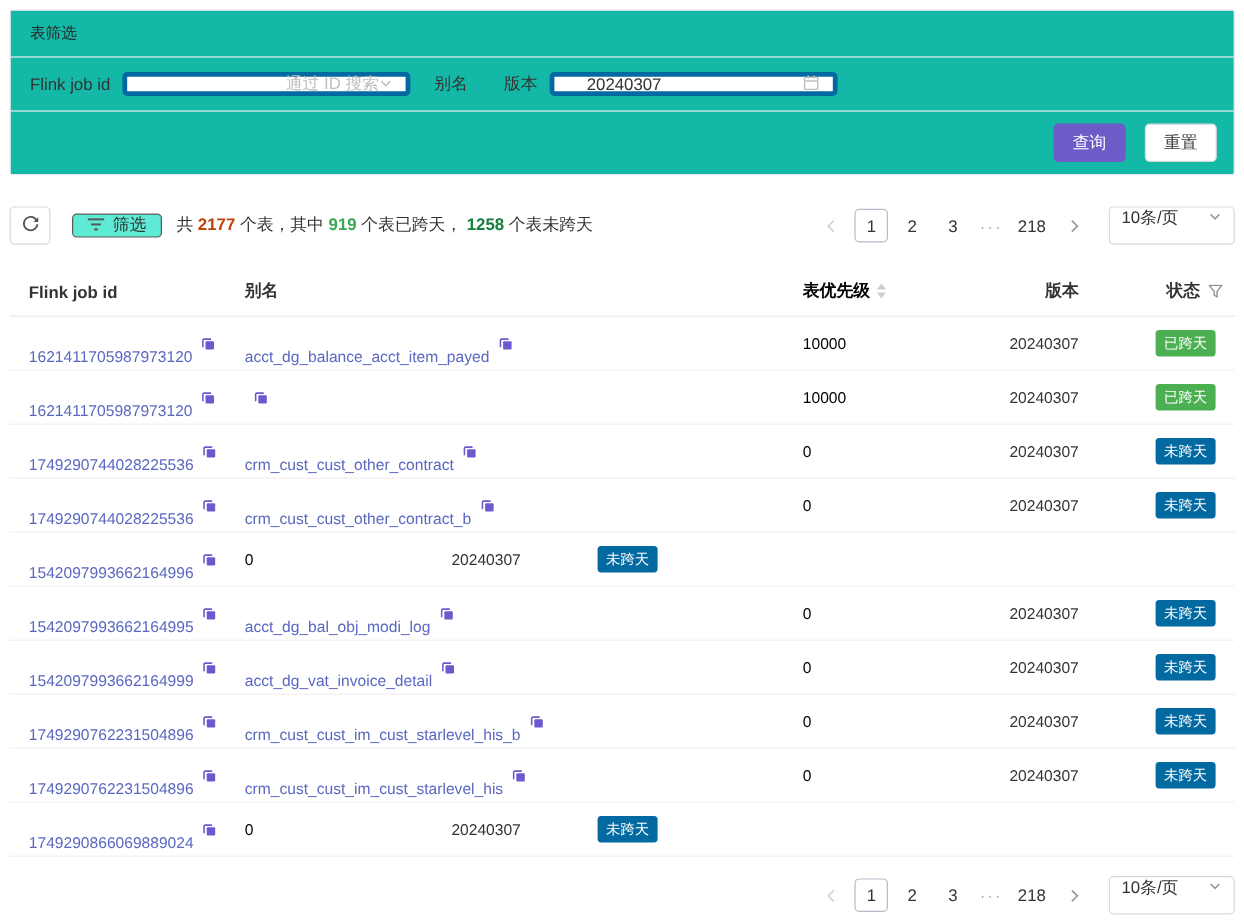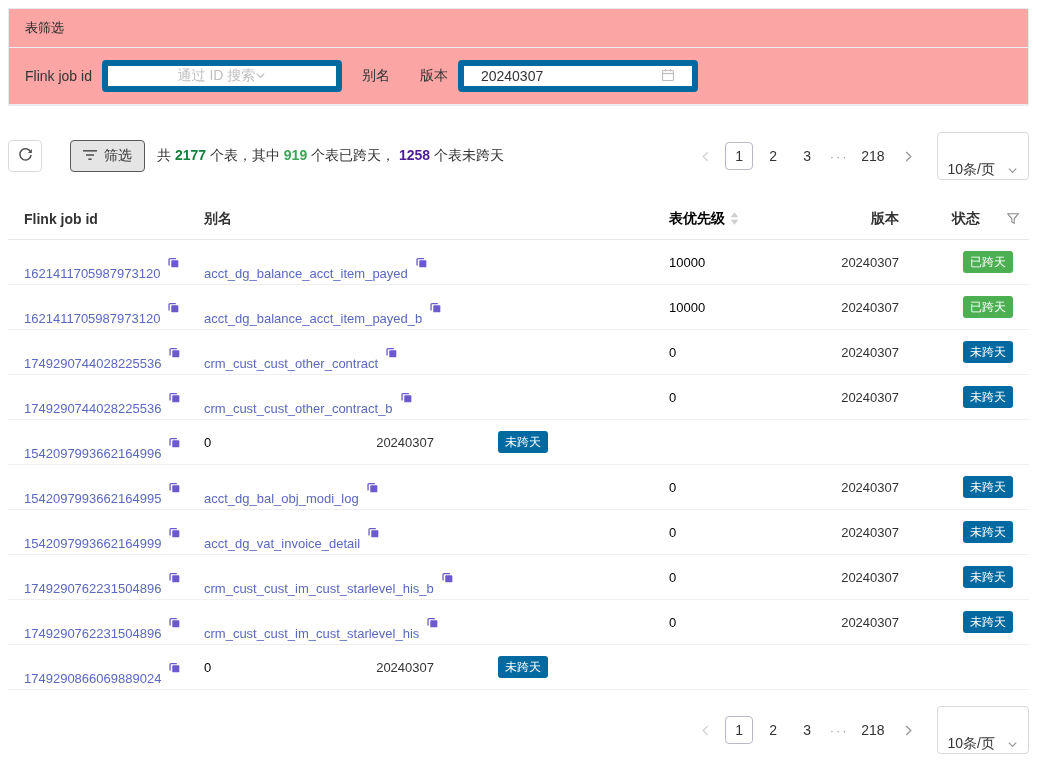--- a/index.html
+++ b/index.html
@@ -4,29 +4,29 @@
 <style>
   * { box-sizing: border-box; margin: 0; padding: 0; }
   html, body { background: #fff; }
   body {
     width: 1037px; height: 767px;
     font-family: "Liberation Sans", "DejaVu Sans", sans-serif;
     color: #333; font-size: 14px; overflow: hidden;
   }
 
   
-  .filter-card { margin: 8px; border: 1px solid #e9e9ef; border-radius: 2px; background: #fca5a5; }
+  .filter-card { margin: 8px; border: 1px solid #e9e9ef; border-radius: 2px; background: #14b8a6; }
   .filter-title { padding: 10px 16px; font-size: 13px; color: #262626; border-bottom: 1px solid #ececf1; }
   .filter-fields { display: flex; align-items: center; padding: 12px 16px; border-bottom: 1px solid #ececf1; }
   .field { display: flex; align-items: center; }
   .field + .field { margin-left: 20px; }
   .field-label { margin-right: 10px; color: #333; white-space: nowrap; }
   .select, .date-box {
-    width: 240px; height: 32px; border: 6px solid #0369a1; border-radius: 4px;
-    display: flex; align-items: center; justify-content: center;
+    width: 240px; height: 20px; border: 4px solid #0369a1; border-radius: 4px;
+    display: flex; align-items: center; justify-content: flex-end;
     padding: 0 11px; background: #fff; cursor: pointer;
   }
   .placeholder { color: #bfbfbf; font-size: 14px; overflow: hidden; white-space: nowrap; }
   .date-box input {
     border: none; outline: none; font-size: 14px; color: #333; width: 180px;
     font-family: "Liberation Sans", sans-serif; background: transparent;
   }
   .filter-actions { display: flex; justify-content: flex-end; gap: 16px; padding: 10px 14px; }
   .btn {
     height: 32px; padding: 0 15px; border-radius: 4px; font-size: 14px;
@@ -36,58 +36,58 @@
   }
   .btn-primary { background: #6f5bc8; border-color: #6f5bc8; color: #fff; }
 
   
   .toolbar { margin: 26px 8px 0; display: flex; align-items: center; }
   .icon-btn {
     width: 34px; height: 32px; border: 1px solid #d9d9d9; border-radius: 4px; background: #fff;
     display: inline-flex; align-items: center; justify-content: center; cursor: pointer;
   }
   .filter-btn {
-    margin-left: 28px; height: 32px; padding: 0 12px; border: 1px solid #595959; border-radius: 4px;
-    background: #e5e5e5; display: inline-flex; align-items: center; gap: 7px; cursor: pointer;
+    margin-left: 18px; height: 20px; padding: 0 12px; border: 1px solid #595959; border-radius: 4px;
+    background: #5eead4; display: inline-flex; align-items: center; gap: 7px; cursor: pointer;
     font-size: 14px; color: #333;
   }
   .summary { margin-left: 12px; font-size: 14px; color: #333; white-space: nowrap; }
   .num { font-weight: bold; }
-  .num-blue { color: #15803d; }
+  .num-blue { color: #c2410c; }
   .num-green { color: #3aa655; }
-  .num-red { color: #4c1d95; }
+  .num-red { color: #15803d; }
 
   
   .pagination { display: flex; align-items: center; gap: 6px; margin-left: auto; }
   .page-item {
     min-width: 28px; height: 28px; display: inline-flex; align-items: center; justify-content: center;
     font-size: 14px; color: #333; cursor: pointer; border-radius: 4px; padding: 0 4px;
   }
   .page-item.active { border: 1px solid #b8b9c9; background: #fff; }
   .page-nav { color: #999; }
   .page-nav.disabled { color: #d4d4d4; cursor: default; }
   .page-ellipsis { color: #9b9b9b; letter-spacing: 2px; font-size: 13px; cursor: pointer; min-width: 24px; text-align: center; }
   .page-size {
-    margin-left: 8px; height: 48px; min-width: 90px; border: 1px solid #d9d9d9; border-radius: 4px;
-    display: inline-flex; align-items: flex-end; justify-content: space-between; gap: 12px;
+    margin-left: 8px; height: 32px; min-width: 90px; border: 1px solid #d9d9d9; border-radius: 4px;
+    display: inline-flex; align-items: flex-start; justify-content: space-between; gap: 25px;
     padding: 0 10px; font-size: 14px; color: #333; cursor: pointer; background: #fff;
   }
 
   
   .table { margin: 18px 8px 0; }
   .thead { display: flex; align-items: center; height: 42px; border-bottom: 1px solid #e8e8e8; font-weight: bold; font-size: 14px; color: #333; }
   .trow { display: flex; align-items: center; min-height: 45px; border-bottom: 1px solid #f0f0f0; font-size: 13px; }
   .cell { display: flex; align-items: center; }
   .c-id { width: 196px; padding-left: 16px; }
   .c-alias { flex: 1; }
   .c-priority { width: 120px; justify-content: flex-start; color: #000000; }
   .c-version { width: 110px; justify-content: flex-end; color: #333; }
   .c-status { width: 130px; justify-content: flex-end; padding-right: 16px; }
   .thead .c-priority { padding-right: 0; }
-  .thead .c-status { padding-right: 10px; gap: 20px; }
+  .thead .c-status { padding-right: 10px; }
   .sort-icon { margin-left: 5px; display: inline-flex; flex-direction: column; gap: 1px; cursor: pointer; }
   .funnel-icon { margin-left: 7px; cursor: pointer; display: inline-flex; }
   .link { color: #5a68c0; text-decoration: none; cursor: pointer; white-space: nowrap; margin-top: 23px; }
   .copy-icon { margin-left: 7px; display: inline-flex; cursor: pointer; }
   .badge {
     color: #fff; font-size: 12px; line-height: 18px; padding: 2px 7px; border-radius: 3px; white-space: nowrap;
   }
   .badge-green { background: #4cb052; }
   .badge-red { background: #0369a1; }
 
@@ -124,20 +124,24 @@
           <svg width="14" height="14" viewBox="0 0 14 14">
             <rect x="1.5" y="2.5" width="11" height="10" rx="1" fill="none" stroke="#bfbfbf" stroke-width="1.2"></rect>
             <path d="M1.5 5.5h11" stroke="#bfbfbf" stroke-width="1.2"></path>
             <path d="M4.5 1v2.5M9.5 1v2.5" stroke="#bfbfbf" stroke-width="1.2"></path>
           </svg>
         </span>
       </div>
     </div>
   </div>
 
+  <div class="filter-actions">
+    <button class="btn btn-primary">查询</button>
+    <button class="btn">重置</button>
+  </div>
 </div>
 
 <div class="toolbar">
   <button class="icon-btn">
     <span>
       <svg width="15" height="15" viewBox="0 0 16 16">
         <path d="M13.8 6.2A6 6 0 1 0 14 8.4" fill="none" stroke="#555" stroke-width="1.6"></path>
         <path d="M14.8 2.2v4.2h-4.2z" fill="#555"></path>
       </svg>
     </span>
@@ -242,21 +246,20 @@
     <div class="cell c-id">
       <a class="link">1621411705987973120</a>
       <span class="copy-icon">
         <svg width="13" height="13" viewBox="0 0 14 14">
           <path d="M9.5 2.8H3.2a1 1 0 0 0-1 1v6.4" fill="none" stroke="#6a5acd" stroke-width="1.4"></path>
           <rect x="4.6" y="4.6" width="7.6" height="7.6" rx="1" fill="#6a5acd"></rect>
         </svg>
       </span>
     </div>
     <div class="cell c-alias">
-      <a class="link">acct_dg_balance_acct_item_payed_b</a>
       <span class="copy-icon">
         <svg width="13" height="13" viewBox="0 0 14 14">
           <path d="M9.5 2.8H3.2a1 1 0 0 0-1 1v6.4" fill="none" stroke="#6a5acd" stroke-width="1.4"></path>
           <rect x="4.6" y="4.6" width="7.6" height="7.6" rx="1" fill="#6a5acd"></rect>
         </svg>
       </span>
     </div>
     <div class="cell c-priority">10000</div>
     <div class="cell c-version">20240307</div>
     <div class="cell c-status">

